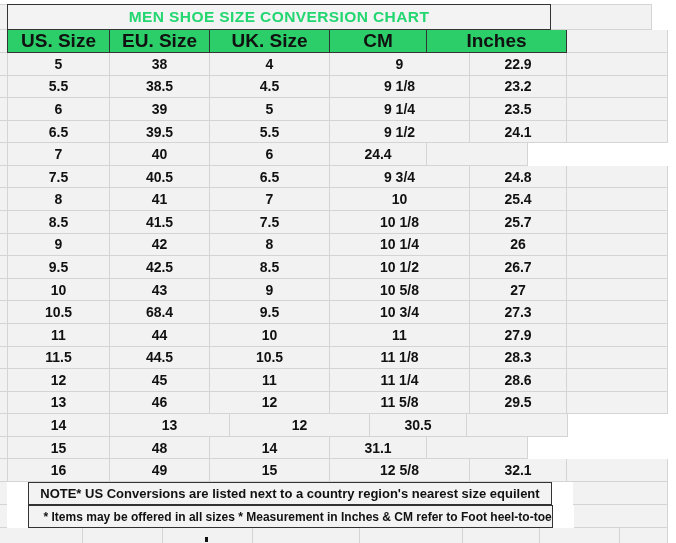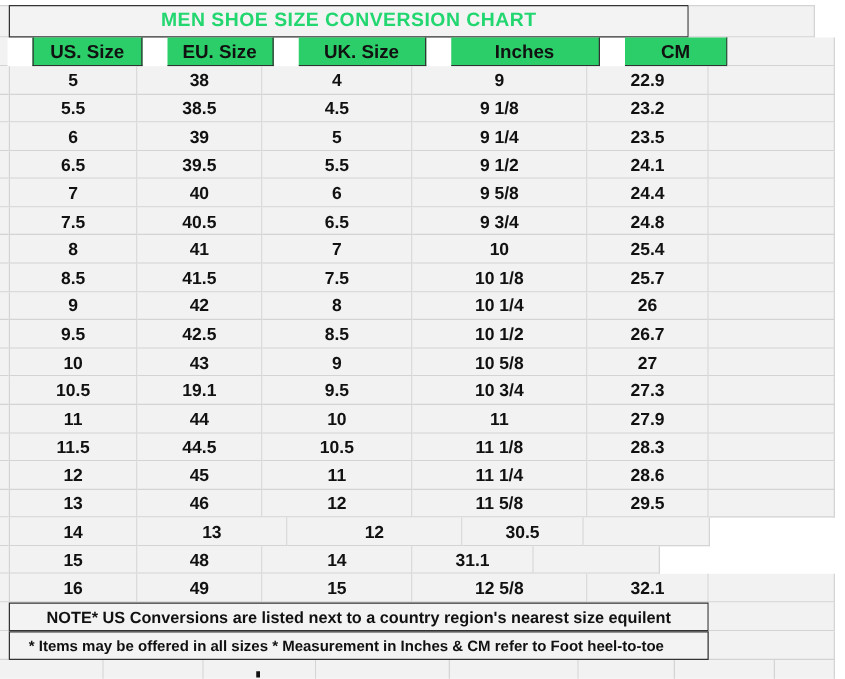--- a/index.html
+++ b/index.html
@@ -16,33 +16,33 @@
   .rt .sliver,.rt .colf{border-top:1px solid var(--grid,#D4D4D4);}
   .title-box{
     width:544px;box-sizing:border-box;border:1px solid var(--dark,#333);
     background:#F3F3F3;display:flex;align-items:center;justify-content:center;
     font-size:15.5px;letter-spacing:.4px;color:var(--titlegreen,#22D670);white-space:nowrap;
   }
   .rh{height:23px;}
   .hcell{
     box-sizing:border-box;background:var(--headgreen,#2BCE68);
     border-right:1px solid var(--dark,#333);border-bottom:1px solid var(--dark,#333);
-    display:flex;align-items:center;justify-content:center;font-size:15px;white-space:nowrap;margin-left:20px;
+    display:flex;align-items:center;justify-content:center;font-size:19px;white-space:nowrap;
   }
   .hcell.first{border-left:1px solid var(--dark,#333);}
   #data-rows{height:429px;display:flex;flex-direction:column;}
   .dr{flex:1 1 auto;display:flex;}
   .dcell{
     box-sizing:border-box;background:var(--cellbg,#F2F2F2);
     border-right:1px solid var(--grid,#D4D4D4);border-bottom:1px solid var(--grid,#D4D4D4);
     display:flex;align-items:center;justify-content:center;font-size:14px;white-space:nowrap;
   }
   .dcell.c0{border-left:1px solid var(--grid,#D4D4D4);}
   .c0{width:103px;}.c1{width:100px;}.c2{width:120px;}.c3{width:140px;}.c4{width:97px;}
-  .rn{height:23px;}
+  .rn{height:23px;gap:21px;}
   .note-box{
     width:560px;box-sizing:border-box;border:1px solid var(--dark,#333);
     background:#F3F3F3;display:flex;align-items:center;justify-content:center;
     font-size:13px;white-space:nowrap;overflow:hidden;
   }
   .rn2 .note-box{
     justify-content:flex-start;padding-left:15px;font-size:12px;
     overflow:visible;position:relative;z-index:2;
   }
   .rp{height:15px;}
@@ -60,22 +60,22 @@
     <div class="sliver"></div>
     <div class="title-box">MEN SHOE SIZE CONVERSION CHART</div>
     <div class="colf"></div>
   </div>
 
   <div class="row rh">
     <div class="sliver"></div>
     <div class="hcell first c0">US. Size</div>
     <div class="hcell c1">EU. Size</div>
     <div class="hcell c2">UK. Size</div>
+    <div class="hcell c4">CM</div>
     <div class="hcell c3">Inches</div>
-    <div class="hcell c4">CM</div>
     <div class="colf"></div>
   </div>
 
   <div id="data-rows">
       <div class="dr">
         <div class="sliver"></div>
         <div class="dcell c0">5</div>
         <div class="dcell c1">38</div>
         <div class="dcell c2">4</div>
         <div class="dcell c3">9</div>
@@ -107,21 +107,20 @@
         <div class="dcell c2">5.5</div>
         <div class="dcell c3">9 1/2</div>
         <div class="dcell c4">24.1</div>
         <div class="colf"></div>
       </div>
       <div class="dr">
         <div class="sliver"></div>
         <div class="dcell c0">7</div>
         <div class="dcell c1">40</div>
         <div class="dcell c2">6</div>
-        <div class="dcell c3">9 5/8</div>
         <div class="dcell c4">24.4</div>
         <div class="colf"></div>
       </div>
       <div class="dr">
         <div class="sliver"></div>
         <div class="dcell c0">7.5</div>
         <div class="dcell c1">40.5</div>
         <div class="dcell c2">6.5</div>
         <div class="dcell c3">9 3/4</div>
         <div class="dcell c4">24.8</div>
@@ -168,21 +167,21 @@
         <div class="dcell c0">10</div>
         <div class="dcell c1">43</div>
         <div class="dcell c2">9</div>
         <div class="dcell c3">10 5/8</div>
         <div class="dcell c4">27</div>
         <div class="colf"></div>
       </div>
       <div class="dr">
         <div class="sliver"></div>
         <div class="dcell c0">10.5</div>
-        <div class="dcell c1">19.1</div>
+        <div class="dcell c1">68.4</div>
         <div class="dcell c2">9.5</div>
         <div class="dcell c3">10 3/4</div>
         <div class="dcell c4">27.3</div>
         <div class="colf"></div>
       </div>
       <div class="dr">
         <div class="sliver"></div>
         <div class="dcell c0">11</div>
         <div class="dcell c1">44</div>
         <div class="dcell c2">10</div>

